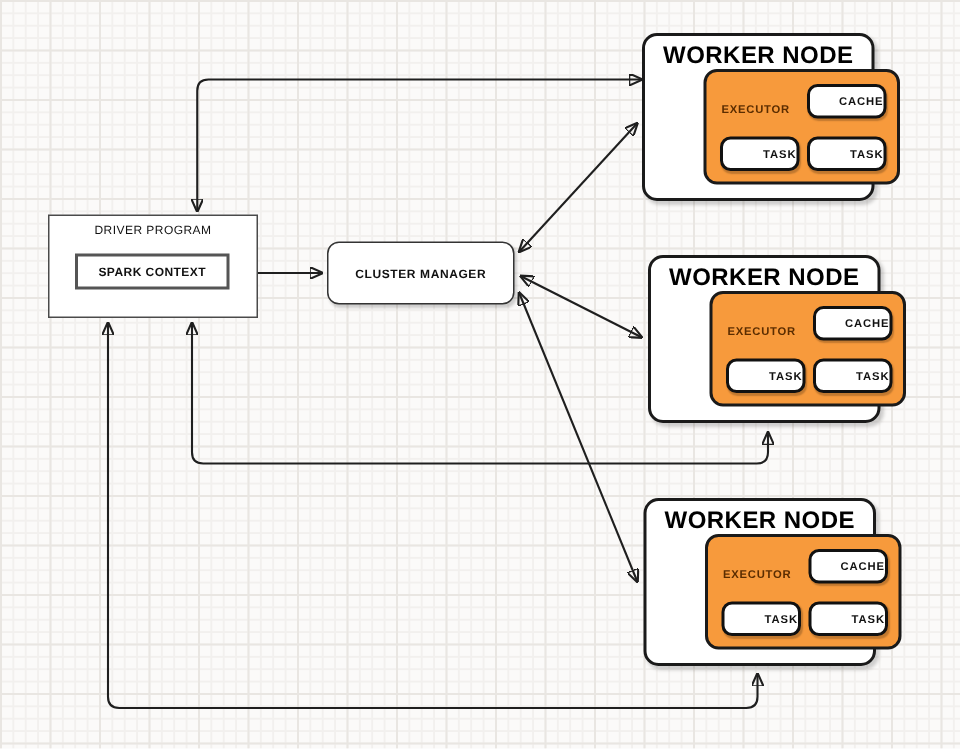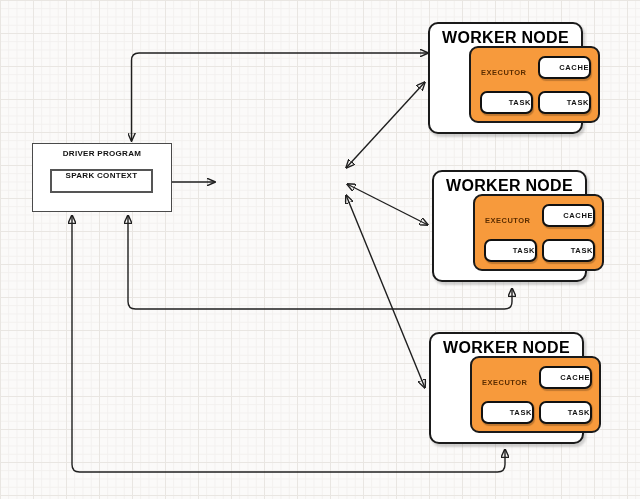--- a/index.html
+++ b/index.html
@@ -23,23 +23,23 @@
       linear-gradient(90deg, var(--grid-minor) 1px, transparent 1px);
     background-size:33px 33px,33px 33px,8.25px 8.25px,8.25px 8.25px;
   }
   svg.connectors{position:absolute;left:0;top:0;width:640px;height:499px;pointer-events:none;}
   svg.connectors path{stroke:var(--ink);stroke-width:1.4;fill:none;stroke-linejoin:round;}
 
   .box{position:absolute;background:#fff;}
 
   
   .driver{left:32px;top:143px;width:140px;height:69px;border:1.5px solid #4a4a4a;}
-  .driver .title{display:block;text-align:center;margin-top:5px;font-size:8px;font-weight:bold;letter-spacing:.3px;color:#111;}
+  .driver .title{display:block;text-align:center;margin-top:5px;font-size:8px;font-weight:normal;letter-spacing:.3px;color:#111;}
   .spark-context{position:absolute;left:17px;top:25px;width:103px;height:24px;border:2px solid #555;
-    display:flex;align-items:flex-start;justify-content:center;font-size:8px;font-weight:bold;letter-spacing:.3px;color:#111;background:#fff;}
+    display:flex;align-items:center;justify-content:center;font-size:8px;font-weight:bold;letter-spacing:.3px;color:#111;background:#fff;}
 
   
   .cluster{left:218px;top:161px;width:125px;height:42px;border:1.5px solid #333;border-radius:8px;
     display:flex;align-items:center;justify-content:center;font-size:8px;font-weight:bold;letter-spacing:.4px;color:#111;
     box-shadow:1.5px 2px 2px rgba(0,0,0,.18);}
 
   
   .worker{width:155px;height:112px;border:2px solid #1a1a1a;border-radius:10px;box-shadow:2px 2.5px 2.5px rgba(0,0,0,.18);}
   #worker-0{left:428px;top:22px;}
   #worker-1{left:432px;top:170px;}
@@ -75,20 +75,23 @@
     <path d="M 72 215 L 72 464.5 Q 72 472 79.5 472 L 497.5 472 Q 505 472 505 464.5 L 505 449" marker-start="url(#ah)" marker-end="url(#ah)"></path>
   </svg>
 
   <div class="box driver">
     <span class="title">DRIVER PROGRAM</span>
     <div class="spark-context">
       <span>SPARK CONTEXT</span>
     </div>
   </div>
 
+  <div class="box cluster">
+    <span>CLUSTER MANAGER</span>
+  </div>
 
   <div class="box worker" id="worker-0">
     <span class="title">WORKER NODE</span>
     <div class="executor">
       <span class="executor-label">EXECUTOR</span>
       <div class="chip cache">
         <span>CACHE</span>
       </div>
       <div class="chip task-1">
         <span>TASK</span>

